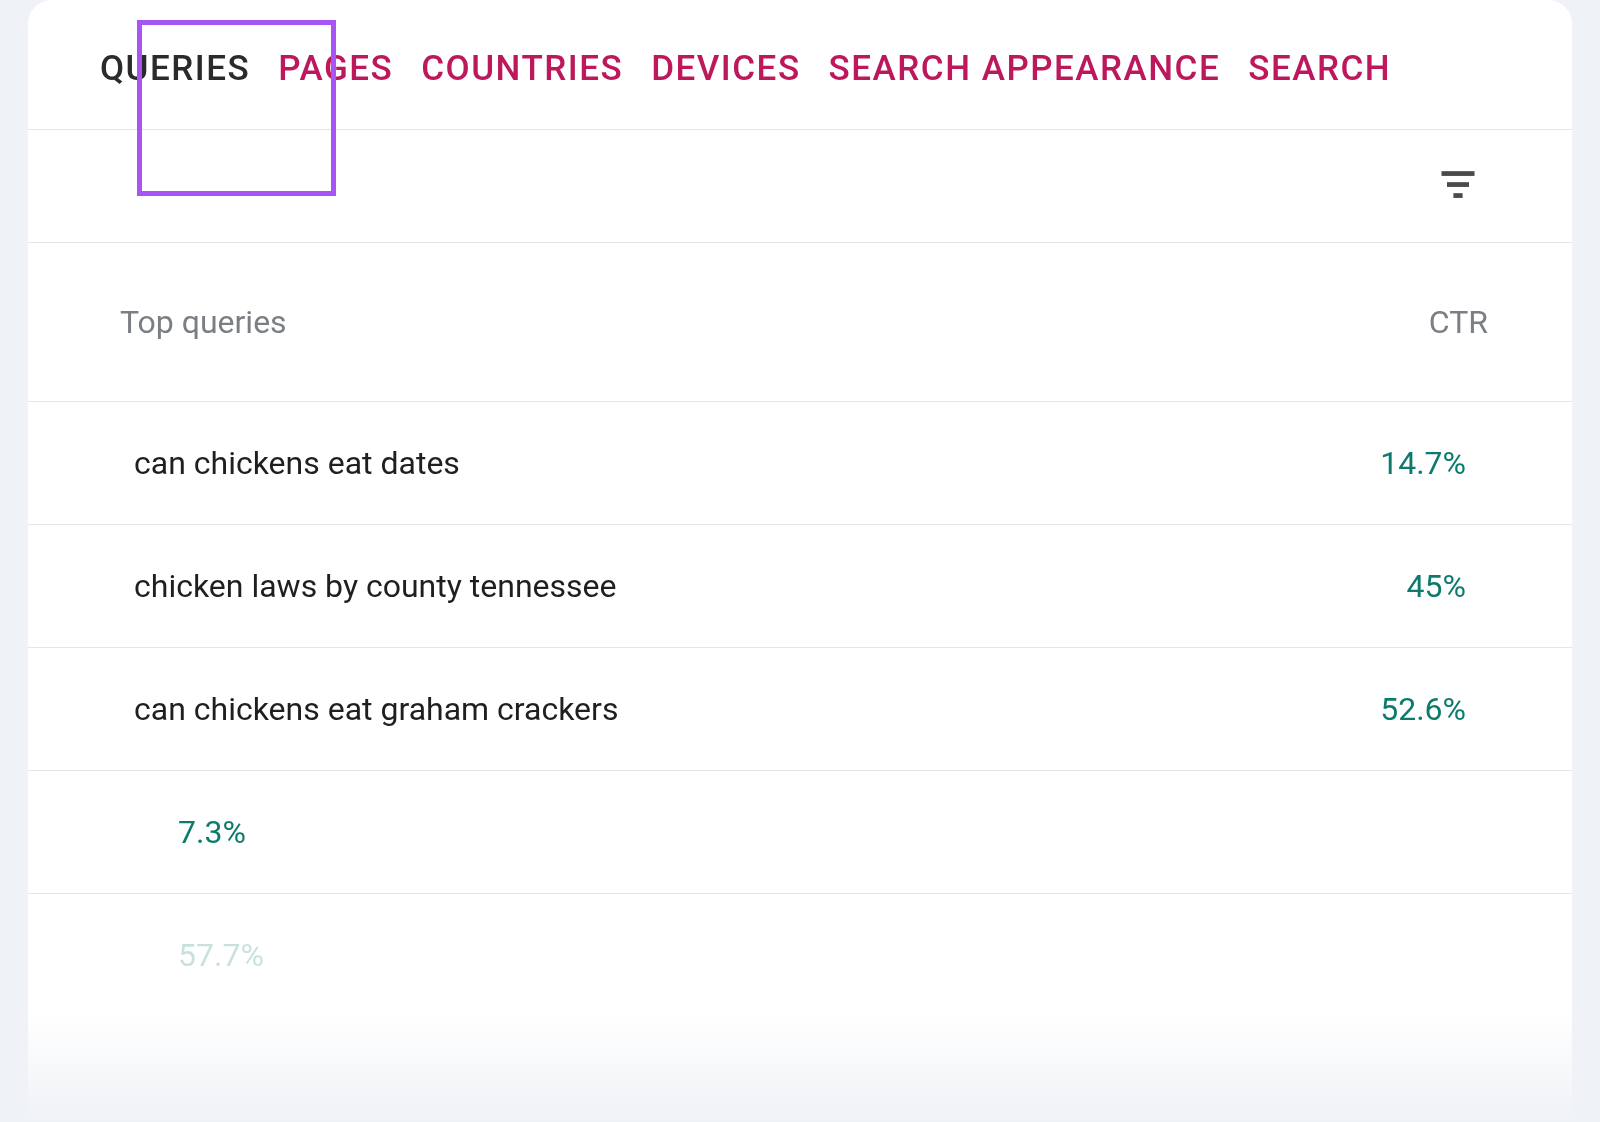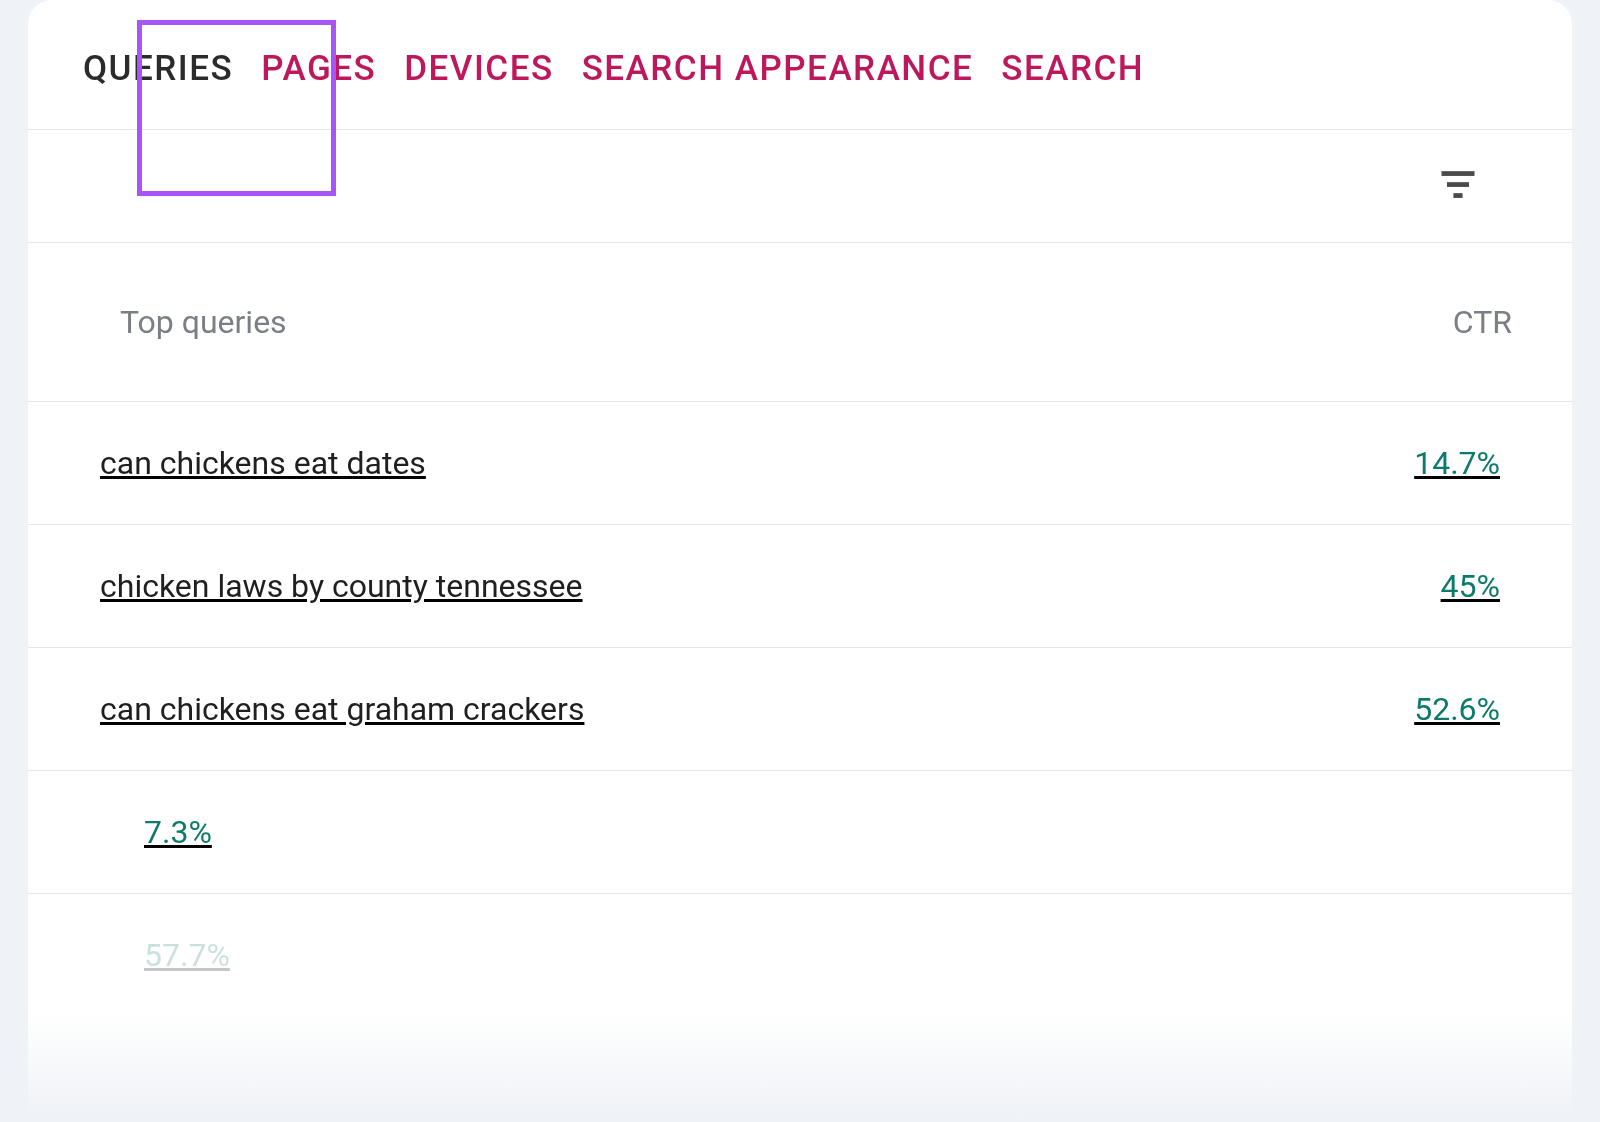--- a/index.html
+++ b/index.html
@@ -18,21 +18,21 @@
     .card {
       background: white;
       border-radius: 24px 24px 0 0;
       margin: 0 28px;
       height: 100%;
       overflow: hidden;
     }
     .tabs {
       display: flex;
       align-items: center;
-      padding: 48px 92px 40px 55px;
+      padding: 48px 92px 40px 72px;
       gap: 28px;
       border-bottom: 1px solid #e5e5e5;
     }
     .tab {
       font-size: 35px;
       font-weight: 500;
       letter-spacing: 1.5px;
       color: #be185d;
       cursor: pointer;
       white-space: nowrap;
@@ -57,36 +57,35 @@
       border-bottom: 1px solid #e5e5e5;
     }
     .filter-icon {
       cursor: pointer;
       color: #4a4a4a;
     }
     .header-row {
       display: flex;
       justify-content: space-between;
       align-items: flex-start;
-      padding: 60px 60px 60px 92px;
+      padding: 60px 84px 60px 92px;
       border-bottom: 1px solid #e5e5e5;
       gap: 48px;
     }
     .header-label {
       font-size: 32px;
       color: #7b7f85;
       font-weight: 400;
     }
     .data-row {
       display: flex;
       justify-content: space-between;
       align-items: center;
-      padding: 42px 72px;
+      padding: 42px 106px;
       border-bottom: 1px solid #e5e5e5;
-      text-decoration: underline;
     }
     .data-row.faded {
       opacity: 0.22;
       border-bottom: none;
     }
     .query-text {
       font-size: 32px;
       color: #1f1f1f;
       font-weight: 400;
     }
@@ -107,20 +106,21 @@
     }
   </style>
 </head>
 <body>
 
 <div class="card">
 
   <div class="tabs">
     <div class="tab active">QUERIES</div>
     <div class="tab">PAGES</div>
+    <div class="tab">COUNTRIES</div>
     <div class="tab">DEVICES</div>
     <div class="tab">SEARCH APPEARANCE</div>
     <div class="tab">SEARCH</div>
   </div>
 
   <div class="filter-row">
     <span class="filter-icon">
       <svg width="44" height="44" viewBox="0 0 24 24" fill="none">
         <rect x="3" y="5" width="18" height="2.6" fill="#4a4a4a"></rect>
         <rect x="6" y="11" width="12" height="2.6" fill="#4a4a4a"></rect>

